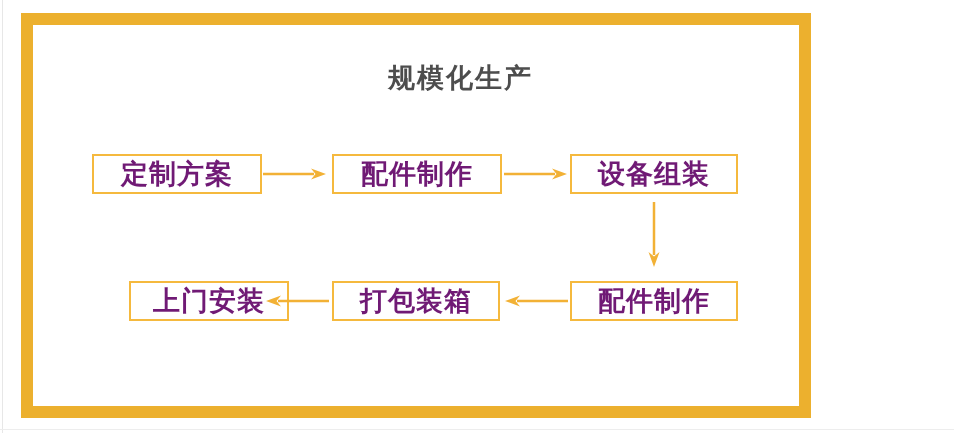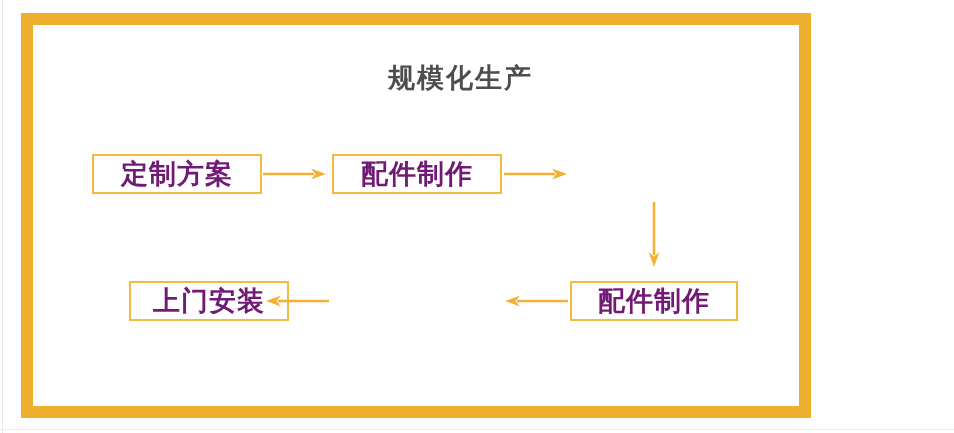--- a/index.html
+++ b/index.html
@@ -71,22 +71,28 @@
   <div class="frame"></div>
 
   <h1 class="title">规模化生产</h1>
 
   <div class="node n1">
     <span>定制方案</span>
   </div>
   <div class="node n2">
     <span>配件制作</span>
   </div>
+  <div class="node n3">
+    <span>设备组装</span>
+  </div>
   <div class="node n4">
     <span>配件制作</span>
+  </div>
+  <div class="node n5">
+    <span>打包装箱</span>
   </div>
   <div class="node n6">
     <span>上门安装</span>
   </div>
 
   <svg class="arrow a1" width="64" height="16" viewBox="0 0 64 16">
     <line x1="0" y1="8" x2="51" y2="8" stroke="#f2b135" stroke-width="2.5"></line>
     <path d="M63 8 L48 2.5 L52.5 8 L48 13.5 Z" fill="#f2b135"></path>
   </svg>
 

